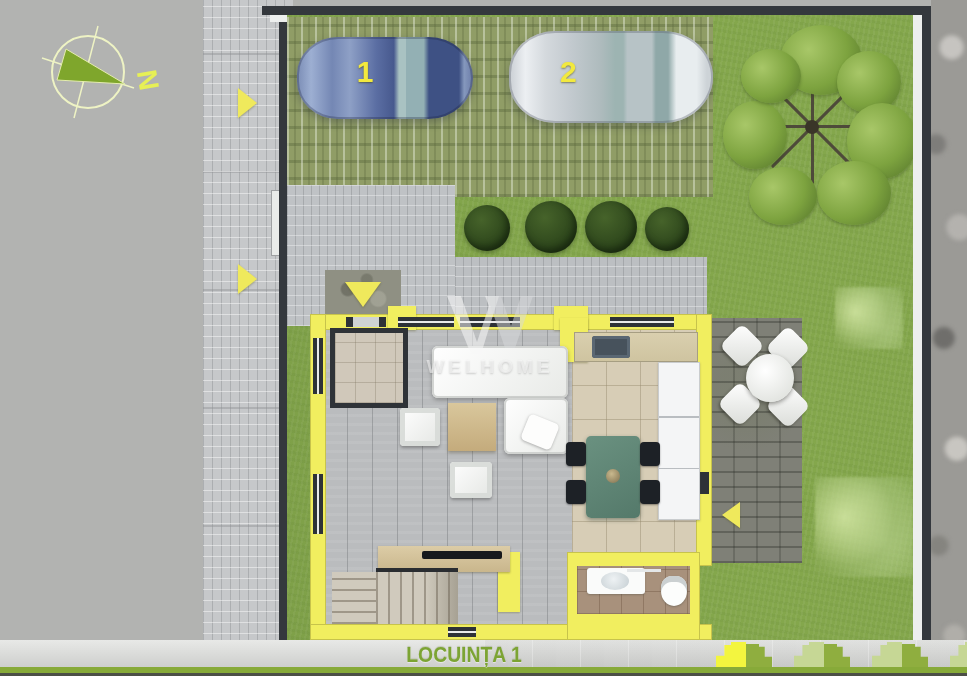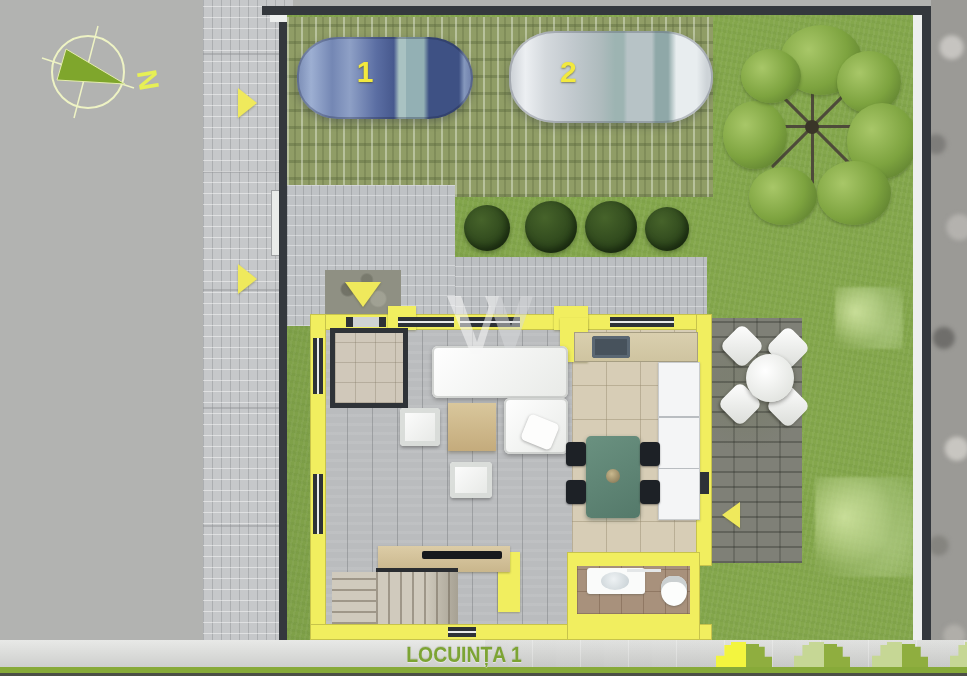--- a/index.html
+++ b/index.html
@@ -378,20 +378,21 @@
       <div class="rail-towel"></div>
       <div class="toilet"></div>
     </div>
   </div>
 
   <div class="abs watermark">
     <svg class="wm-logo" width="86" height="58" viewBox="0 0 86 58">
       <polygon points="0,0 14,0 30,46 42,10 38,0 52,0 34,58 24,58" fill="rgba(248,248,248,0.55)"></polygon>
       <polygon points="40,0 54,0 64,30 74,0 86,0 68,52 58,52" fill="rgba(215,217,219,0.5)"></polygon>
     </svg>
+    <div class="wm-text">WELHOME</div>
   </div>
 
   <svg class="abs compass" width="132" height="100" viewBox="0 0 132 100">
     <circle cx="52" cy="50" r="36" fill="none" stroke="#eef3c4" stroke-width="2"></circle>
     <line x1="62" y1="4" x2="38" y2="96" stroke="#eef3c4" stroke-width="1.5"></line>
     <line x1="6" y1="36" x2="98" y2="66" stroke="#eef3c4" stroke-width="1.5"></line>
     <polygon points="30,27 21,58 89,62" fill="#7fa62c" stroke="#e4ecaf" stroke-width="1"></polygon>
     <text x="104" y="66" font-size="28" font-weight="bold" fill="#e7f055" font-family="Liberation Sans, sans-serif" transform="rotate(80 112 56)">N</text>
   </svg>
 

